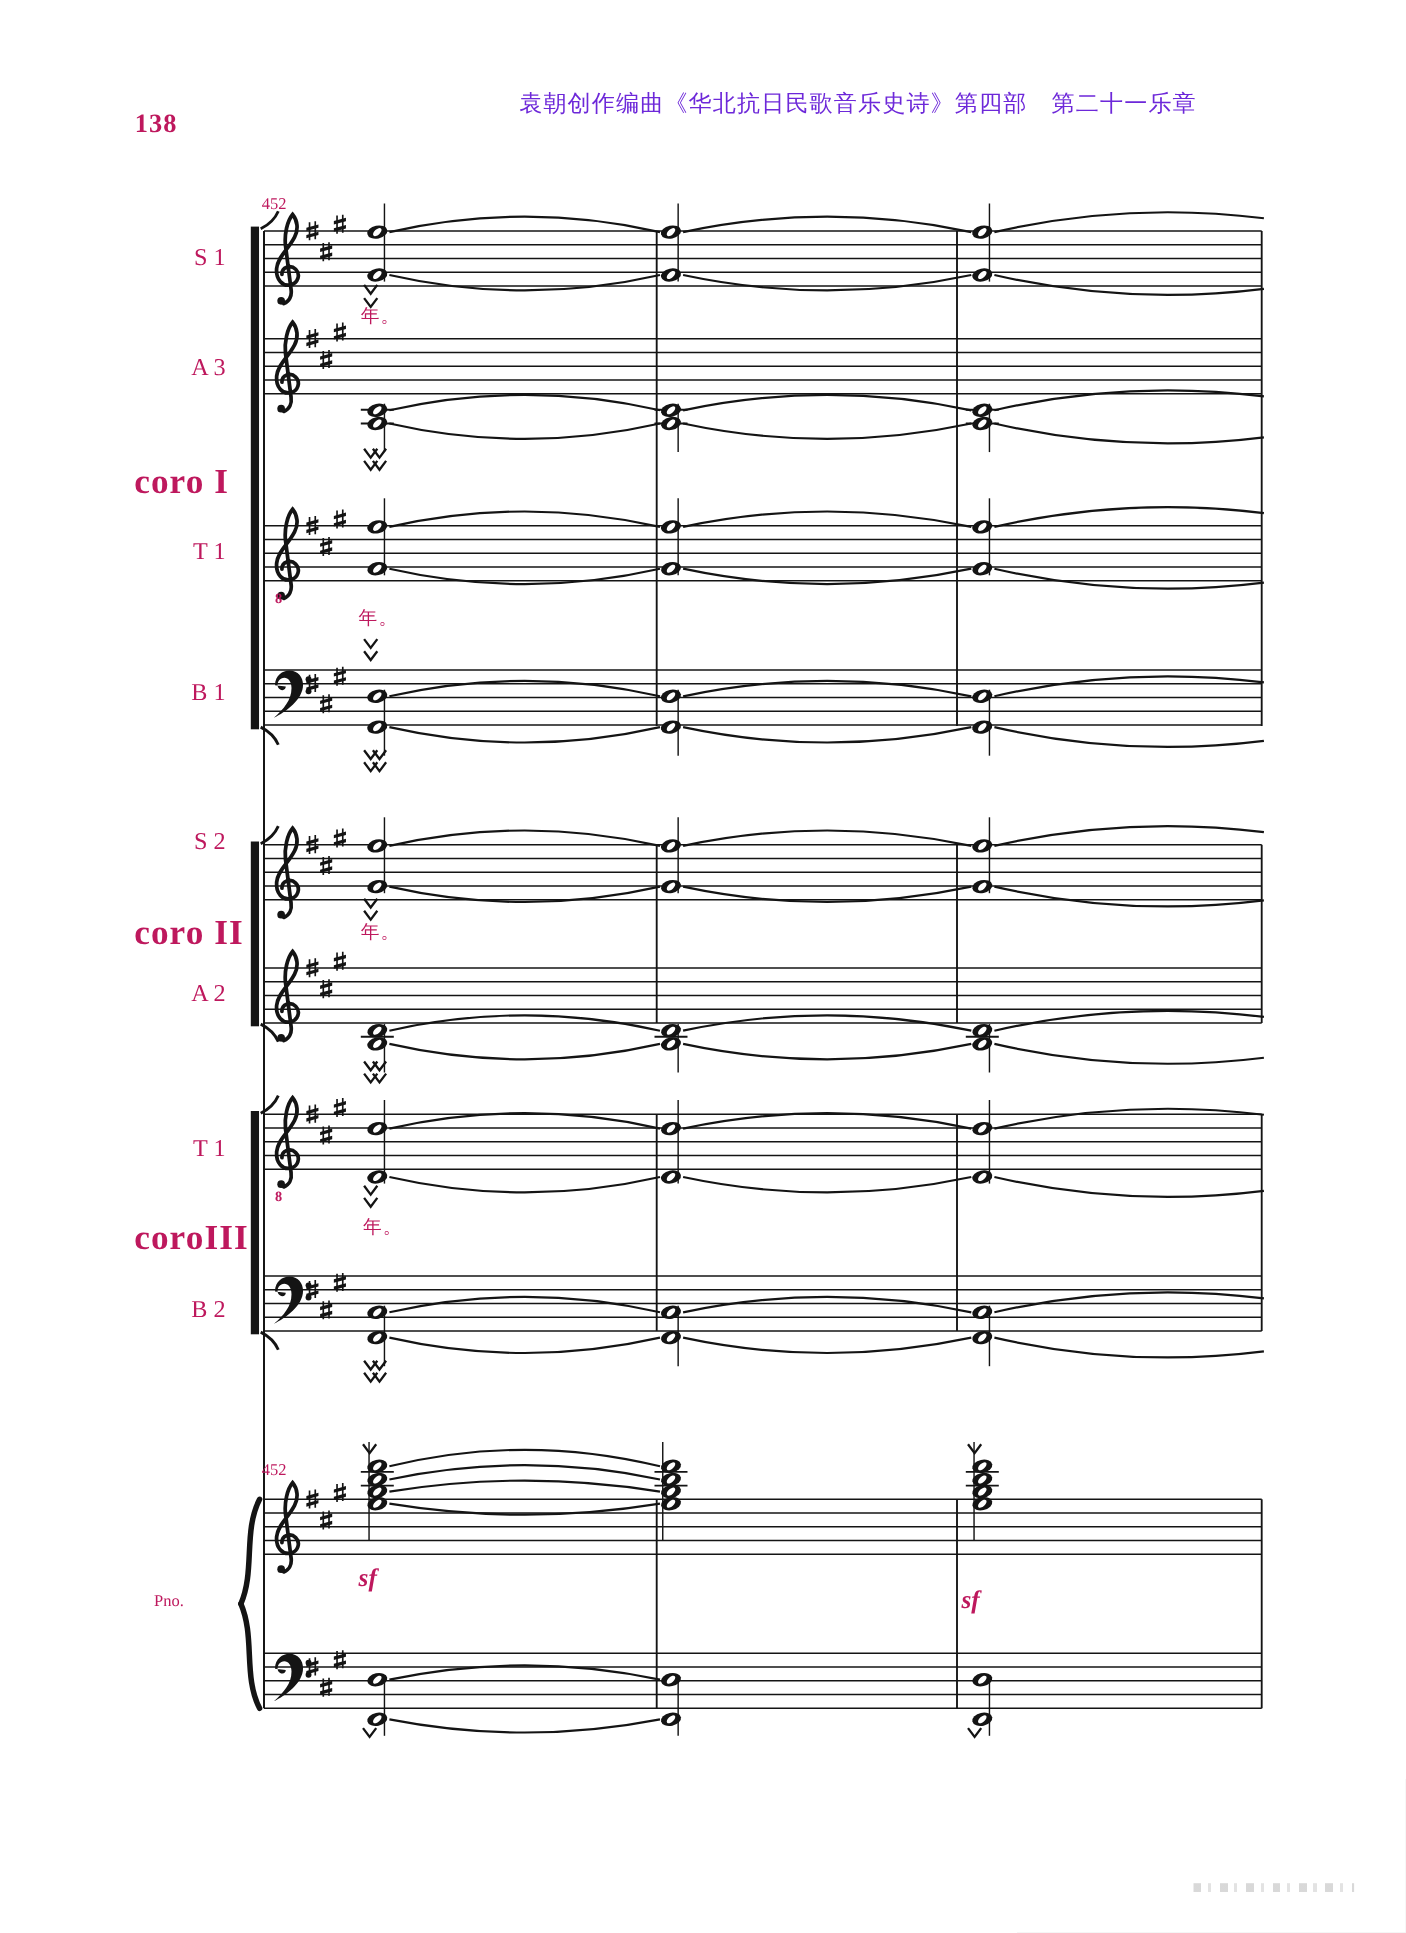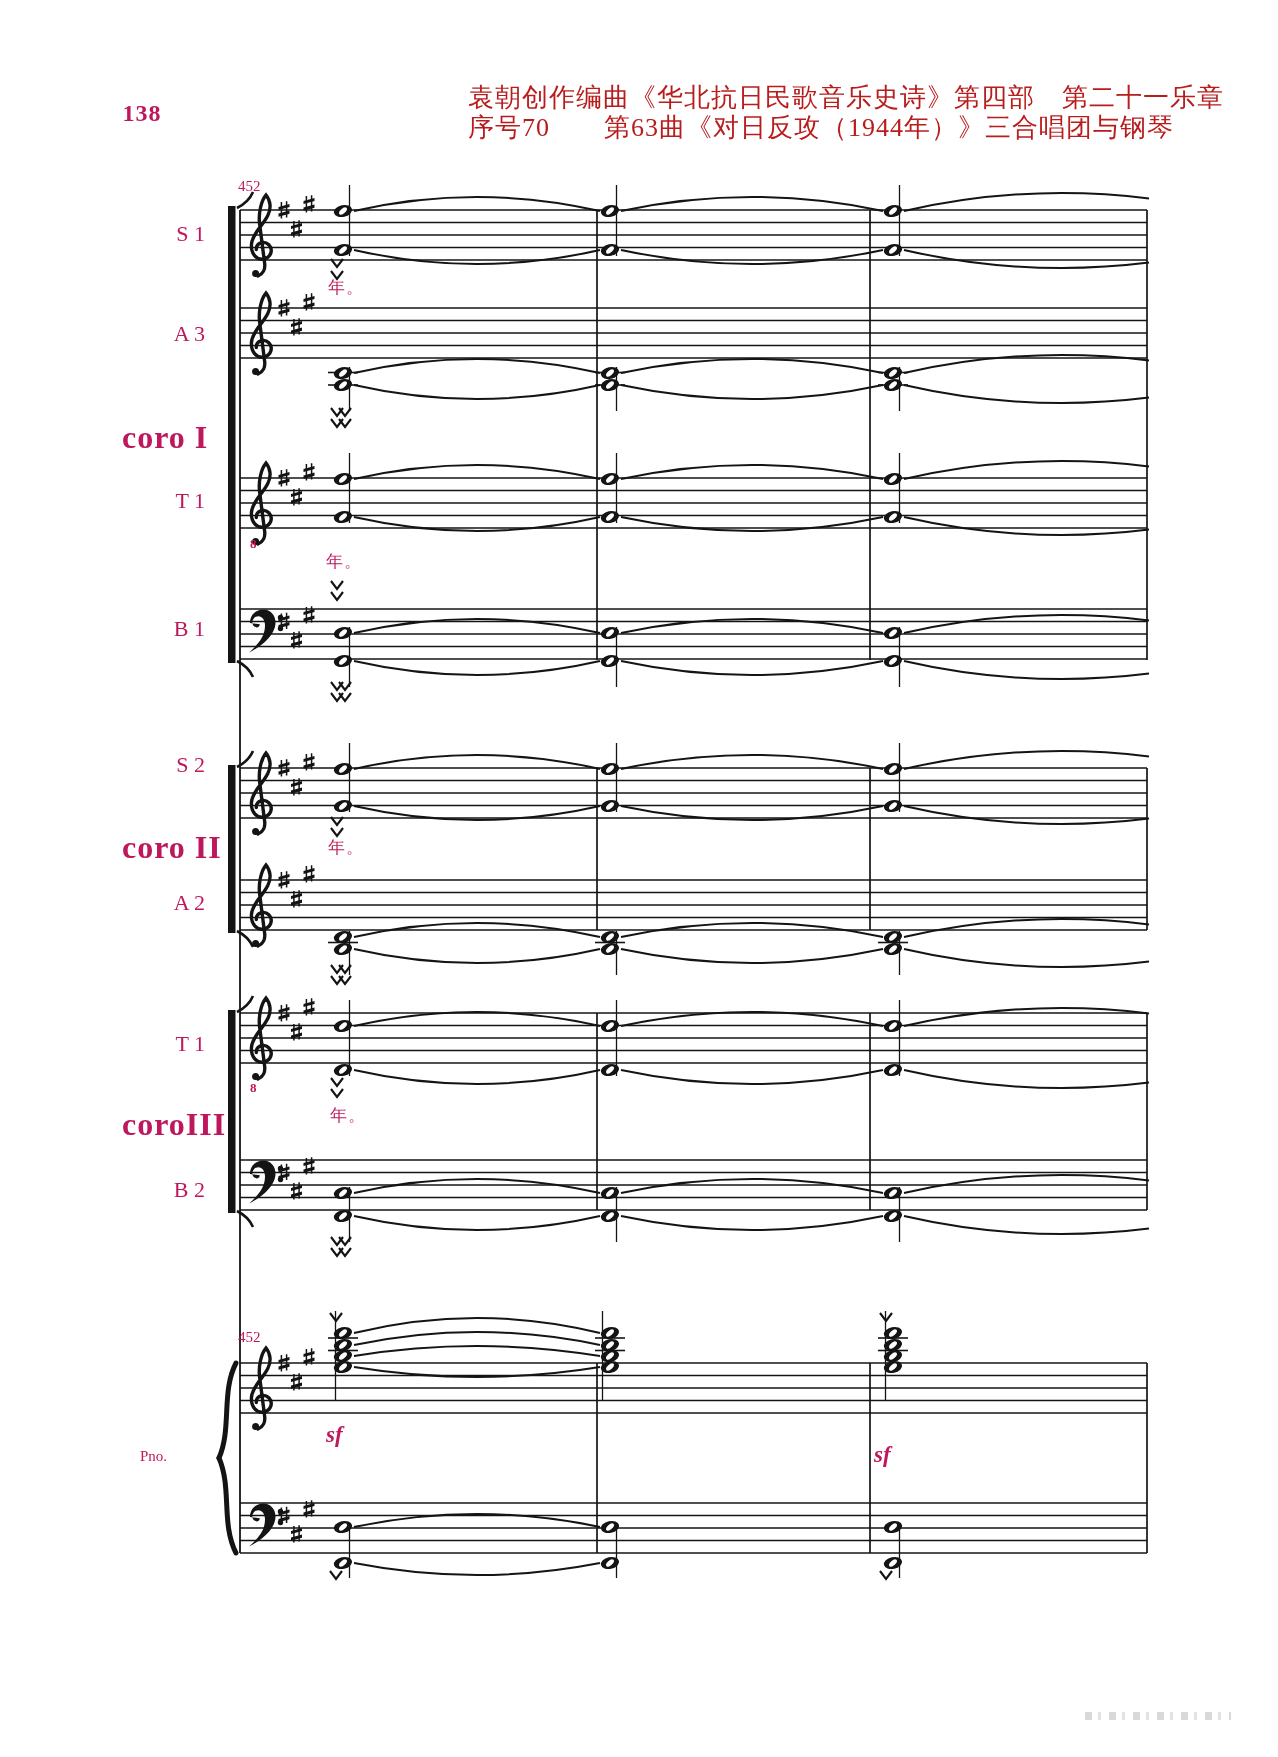--- a/index.html
+++ b/index.html
@@ -1,20 +1,20 @@
 <!DOCTYPE html>
 <html><head>
 <meta charset="utf-8">
 <style>
   html,body{margin:0;padding:0;background:#e8e8e8;}
   #page{position:relative;width:1278px;height:1757px;background:#ffffff;overflow:hidden;
         font-family:"Liberation Serif","DejaVu Serif",serif;color:#161616;}
   .lbl{position:absolute;white-space:nowrap;color:#be185d;}
   .pagenum{font-size:24px;font-weight:bold;letter-spacing:1px;}
-  .title{font-size:26px;letter-spacing:1px;text-align:center;color:#b91c1c;}
+  .title{font-size:21px;letter-spacing:1px;text-align:center;color:#6d28d9;}
   .stafflbl{font-size:22px;text-align:right;width:110px;left:95px;}
   .grouplbl{font-size:32px;font-weight:bold;letter-spacing:1px;}
   .measnum{font-size:15px;}
   .lyric{font-size:17px;letter-spacing:1px;}
   .dyn{font-size:23px;font-weight:bold;font-style:italic;}
   .oct8{font-size:13px;font-weight:bold;}
   .pnolbl{font-size:15px;text-align:left;width:72px;left:140px;}
   #score-svg{position:absolute;left:0;top:0;}
   #watermark{position:absolute;left:1085px;top:1712px;width:146px;height:8px;opacity:.38;
      background:repeating-linear-gradient(90deg,#9a9a9a 0 7px,transparent 7px 13px,#b5b5b5 13px 16px,transparent 16px 24px);}
@@ -672,21 +672,20 @@
       <path d="M 339,1237 L 345,1245 L 351,1237" fill="none" stroke="#141414" stroke-width="2.1"></path>
       <path d="M 339,1248 L 345,1256 L 351,1248" fill="none" stroke="#141414" stroke-width="2.1"></path>
       <path d="M 330,1313 L 336,1321 L 342,1313" fill="none" stroke="#141414" stroke-width="2.1"></path>
       <path d="M 880,1313 L 886,1321 L 892,1313" fill="none" stroke="#141414" stroke-width="2.1"></path>
       <path d="M 330,1571 L 336,1579 L 342,1571" fill="none" stroke="#141414" stroke-width="2.1"></path>
       <path d="M 880,1571 L 886,1579 L 892,1571" fill="none" stroke="#141414" stroke-width="2.1"></path>
     </svg>
 
   <div class="lbl pagenum" style="left:112px;top:100px;width:60px;text-align:center;">138</div>
   <div class="lbl title" style="left:468px;top:80px;width:624px;">袁朝创作编曲《华北抗日民歌音乐史诗》第四部　第二十一乐章</div>
-  <div class="lbl title" style="left:468px;top:110px;width:624px;">序号70　　第63曲《对日反攻（1944年）》三合唱团与钢琴</div>
 
   <div class="lbl measnum" style="left:238px;top:178px;">452</div>
   <div class="lbl measnum" style="left:238px;top:1329px;">452</div>
 
   <div class="lbl stafflbl" style="top:221px;">S 1</div>
   <div class="lbl stafflbl" style="top:321px;">A 3</div>
   <div class="lbl stafflbl" style="top:488px;">T 1</div>
   <div class="lbl stafflbl" style="top:616px;">B 1</div>
   <div class="lbl stafflbl" style="top:752px;">S 2</div>
   <div class="lbl stafflbl" style="top:890px;">A 2</div>

